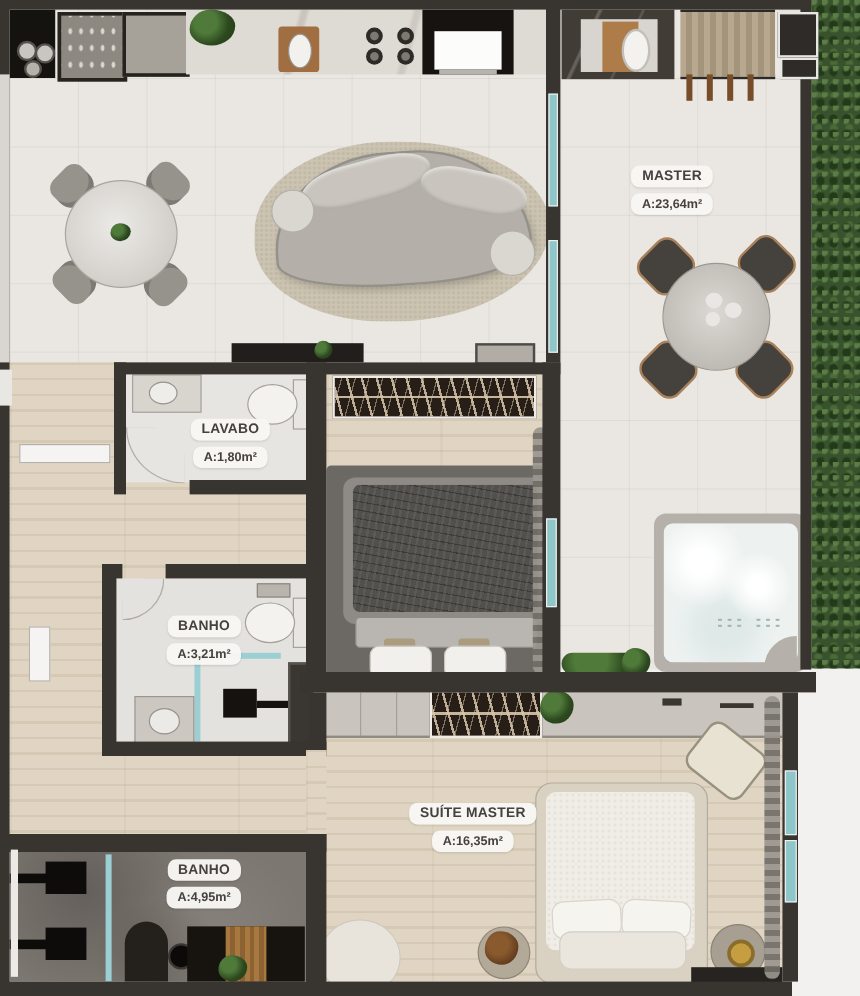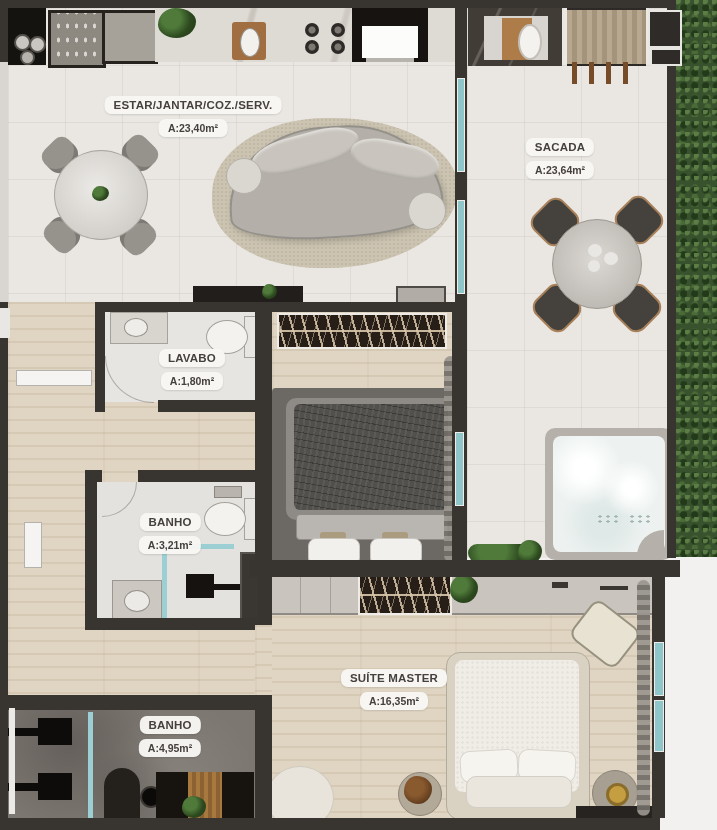--- a/index.html
+++ b/index.html
@@ -233,26 +233,22 @@
   <div class="abs glass" style="left:654px;top:700px;width:8px;height:50px;"></div>
   <div class="abs" style="left:648px;top:10px;width:30px;height:34px;background:#2e2b28;border:2px solid #e8e6e2;"></div>
   <div class="abs" style="left:650px;top:48px;width:28px;height:14px;background:#2e2b28;border:2px solid #e8e6e2;"></div>
   <div class="abs" style="left:16px;top:370px;width:74px;height:14px;background:#f5f4f2;border:1px solid #b5b1ac;"></div>
   <div class="abs" style="left:24px;top:522px;width:16px;height:44px;background:#f5f4f2;border:1px solid #b5b1ac;"></div>
   <div class="abs" style="left:0px;top:308px;width:10px;height:30px;background:#e9e7e3;"></div>
   <div class="abs" style="left:9px;top:708px;width:6px;height:106px;background:#eceae6;"></div>
   <div class="abs arc" style="left:105px;top:356px;width:48px;height:46px;border-radius:0 0 0 100%;border-top:none;border-right:none;"></div>
   <div class="abs arc" style="left:102px;top:482px;width:34px;height:34px;border-radius:0 0 100% 0;border-top:none;border-left:none;"></div>
 
-  <div class="room-label" style="left:193px;top:96px;">
-    <span class="pill name">ESTAR/JANTAR/COZ./SERV.</span>
-    <span class="pill area">A:23,40m²</span>
-  </div>
   <div class="room-label" style="left:560px;top:138px;">
-    <span class="pill name">SACADA</span>
+    <span class="pill name">MASTER</span>
     <span class="pill area">A:23,64m²</span>
   </div>
   <div class="room-label" style="left:192px;top:349px;">
     <span class="pill name">LAVABO</span>
     <span class="pill area">A:1,80m²</span>
   </div>
   <div class="room-label" style="left:170px;top:513px;">
     <span class="pill name">BANHO</span>
     <span class="pill area">A:3,21m²</span>
   </div>

